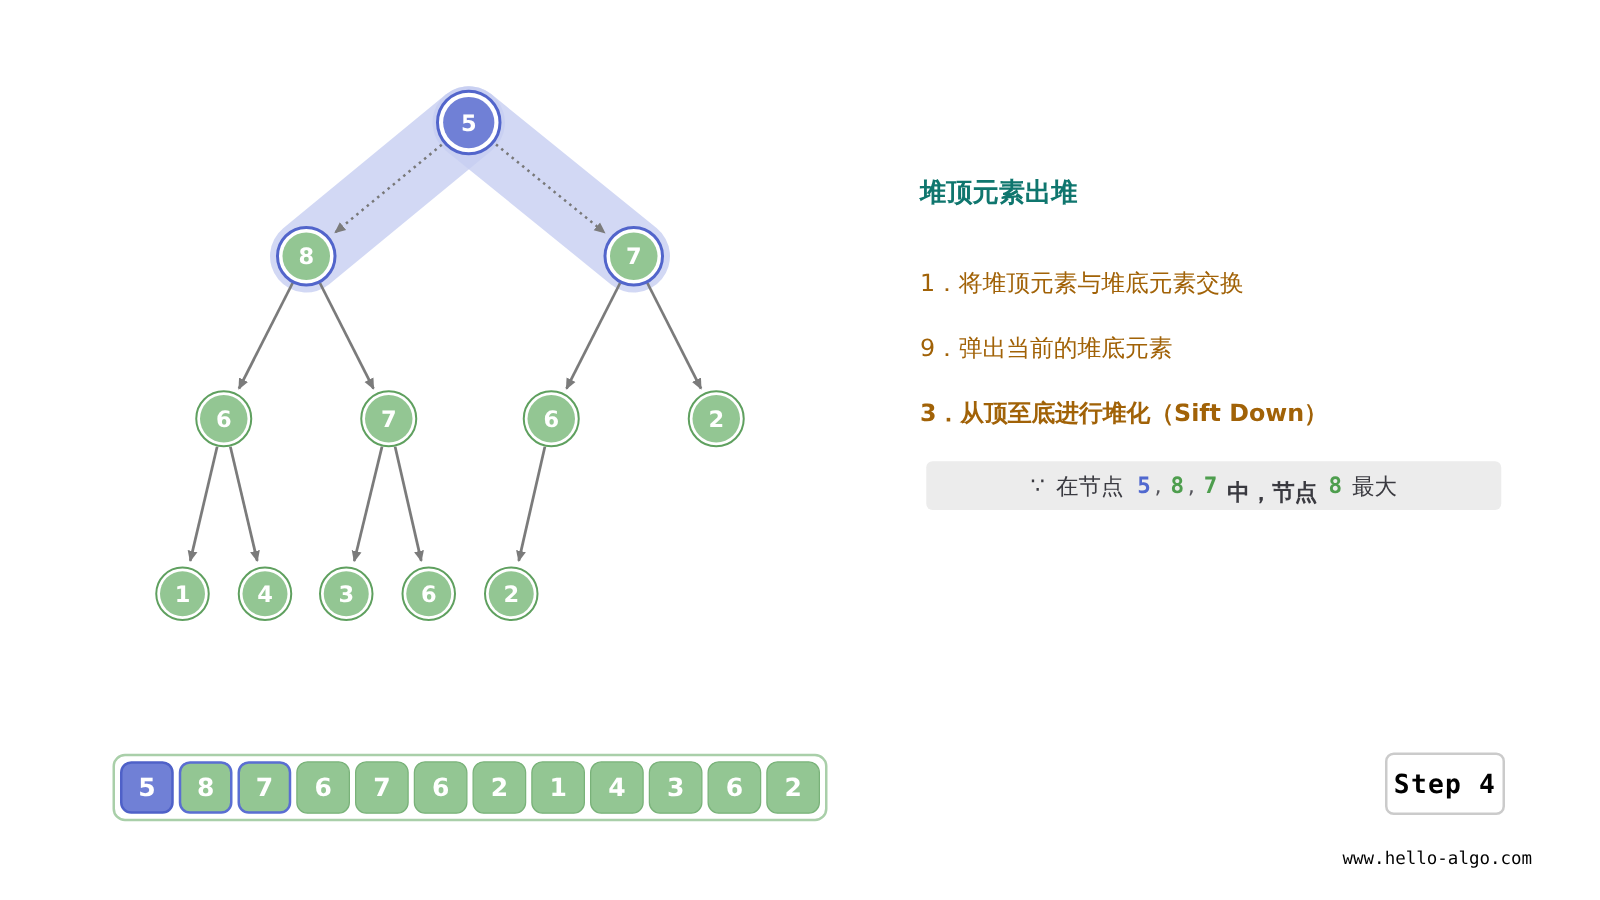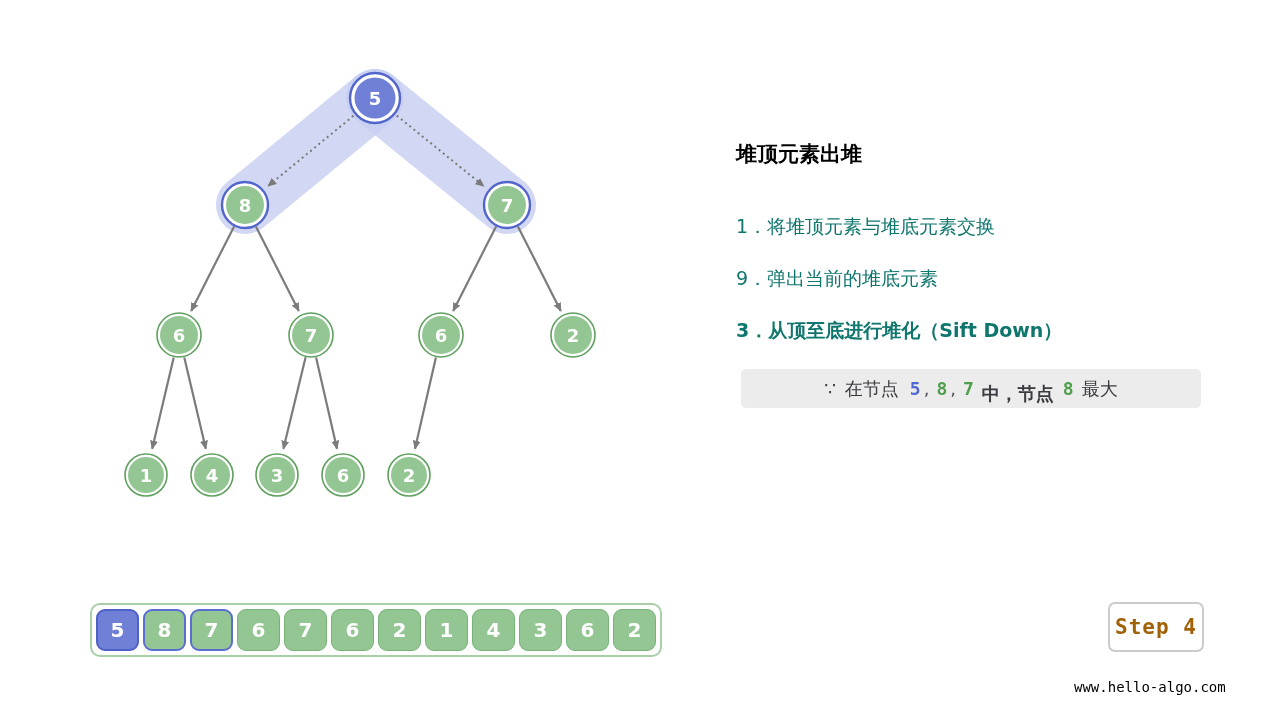--- a/index.html
+++ b/index.html
@@ -14,22 +14,22 @@
   .edge.dotted{stroke:#787878;stroke-width:2;stroke-dasharray:2 3.4;}
   .ring{fill:#ffffff;}
   .ring.green{stroke:#5fa05f;stroke-width:1.6;}
   .ring.blue{stroke:#5265cb;stroke-width:2.4;}
   .disc.green{fill:#93c693;}
   .disc.blue{fill:#7080d6;}
   .node-label{fill:#ffffff;font-size:18px;font-weight:bold;text-anchor:middle;
               font-family:"DejaVu Sans","Liberation Sans",sans-serif;}
 
   
-  .panel-title{left:736px;top:140px;font-size:21px;font-weight:bold;color:#000000;}
-  .step-line{left:736px;font-size:19px;color:#0f766e;}
+  .panel-title{left:736px;top:140px;font-size:21px;font-weight:bold;color:#0f766e;}
+  .step-line{left:736px;font-size:19px;color:#a16207;}
   .note-box{left:741px;top:369px;width:460px;height:39px;background:#ececec;border-radius:5px;
             display:flex;align-items:center;justify-content:center;font-size:18px;color:#3a3a40;}
   .note-box span{white-space:pre;}
   .nb-b{margin-right:9px;}
   .nb-t1{margin-right:8px;text-align:right;}
   .nb-num{font-weight:bold;font-family:"DejaVu Sans Mono","Liberation Mono",monospace;margin:0 3px;}
   .nb-blue{color:#5068cf;}
   .nb-green{color:#4e9e4e;}
   .nb-c{margin-right:4px;color:#55555c;}
   .nb-t2{margin:10px 6px 0 5px;font-weight:bold;}
@@ -41,21 +41,21 @@
   .cell{width:43px;height:42px;border-radius:9px;display:flex;align-items:center;justify-content:center;
         color:#ffffff;font-size:20px;font-weight:bold;background:#93c693;border:1px solid #79b279;
         box-sizing:border-box;}
   .cell.blue{background:#7080d6;border:2px solid #4f61c8;}
   .cell.hl{border:2.5px solid #5a6ed2;}
 
   
   .step-badge{left:1108px;top:602px;width:96px;height:50px;border:2px solid #cbcbcb;border-radius:7px;
               display:flex;align-items:center;justify-content:center;background:#ffffff;
               font-family:"DejaVu Sans Mono","Liberation Mono",monospace;font-size:21px;font-weight:bold;
-              color:#a16207;letter-spacing:1px;box-sizing:border-box;}
+              color:#000000;letter-spacing:1px;box-sizing:border-box;}
   .watermark{left:1074px;top:679px;font-family:"DejaVu Sans Mono","Liberation Mono",monospace;
              font-size:14px;color:#000000;}
 </style>
 </head>
 <body>
 
 <svg id="tree" width="700" height="560" viewBox="0 0 700 560">
   <defs>
     <marker id="arr" viewBox="0 0 10 10" refX="8" refY="5" markerWidth="10" markerHeight="10" markerUnits="userSpaceOnUse" orient="auto-start-reverse">
       <path d="M0,1 L9,5 L0,9 z" fill="#7b7b7b"></path>

